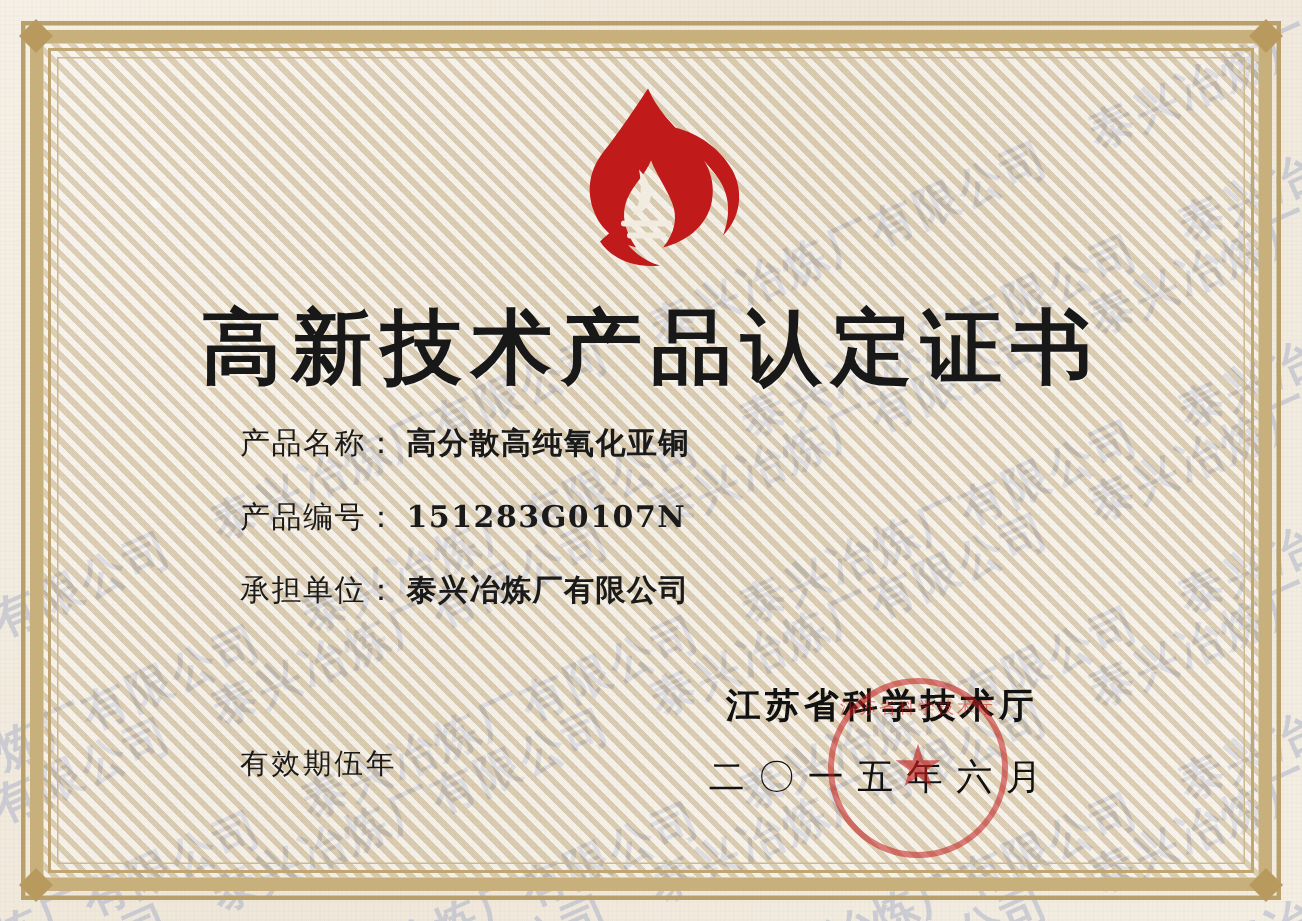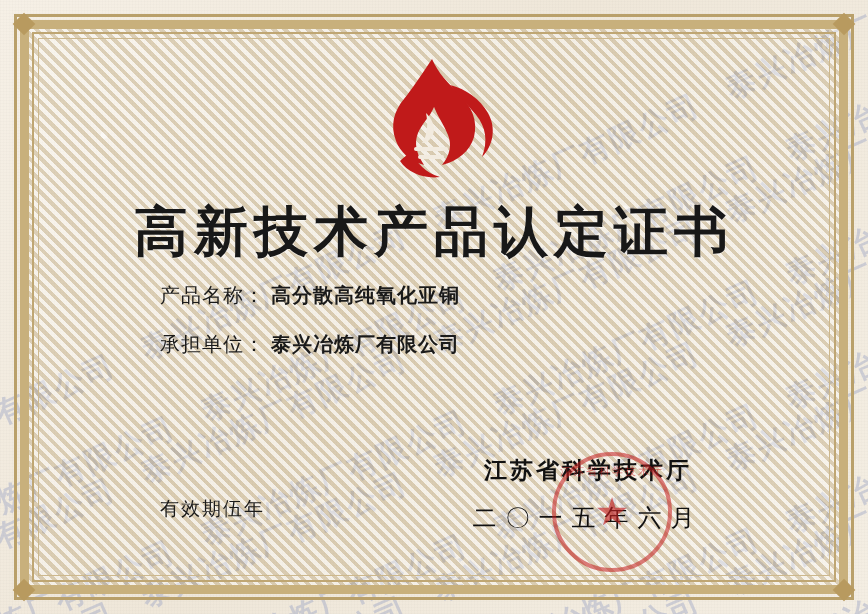--- a/index.html
+++ b/index.html
@@ -261,20 +261,24 @@
     </div>
 
     <div class="title">高新技术产品认定证书</div>
 
     <div class="fields">
       <div class="field-row">
         <span class="field-label">产品名称：</span>
         <span class="field-value">高分散高纯氧化亚铜</span>
       </div>
       <div class="field-row">
+        <span class="field-label">产品编号：</span>
+        <span class="field-value">151283G0107N</span>
+      </div>
+      <div class="field-row">
         <span class="field-label">承担单位：</span>
         <span class="field-value">泰兴冶炼厂有限公司</span>
       </div>
     </div>
 
     <div class="validity">有效期伍年</div>
 
     <div class="issuer-block">
       <div class="issuer-name">江苏省科学技术厅</div>
       <div class="issue-date">二〇一五年六月</div>

